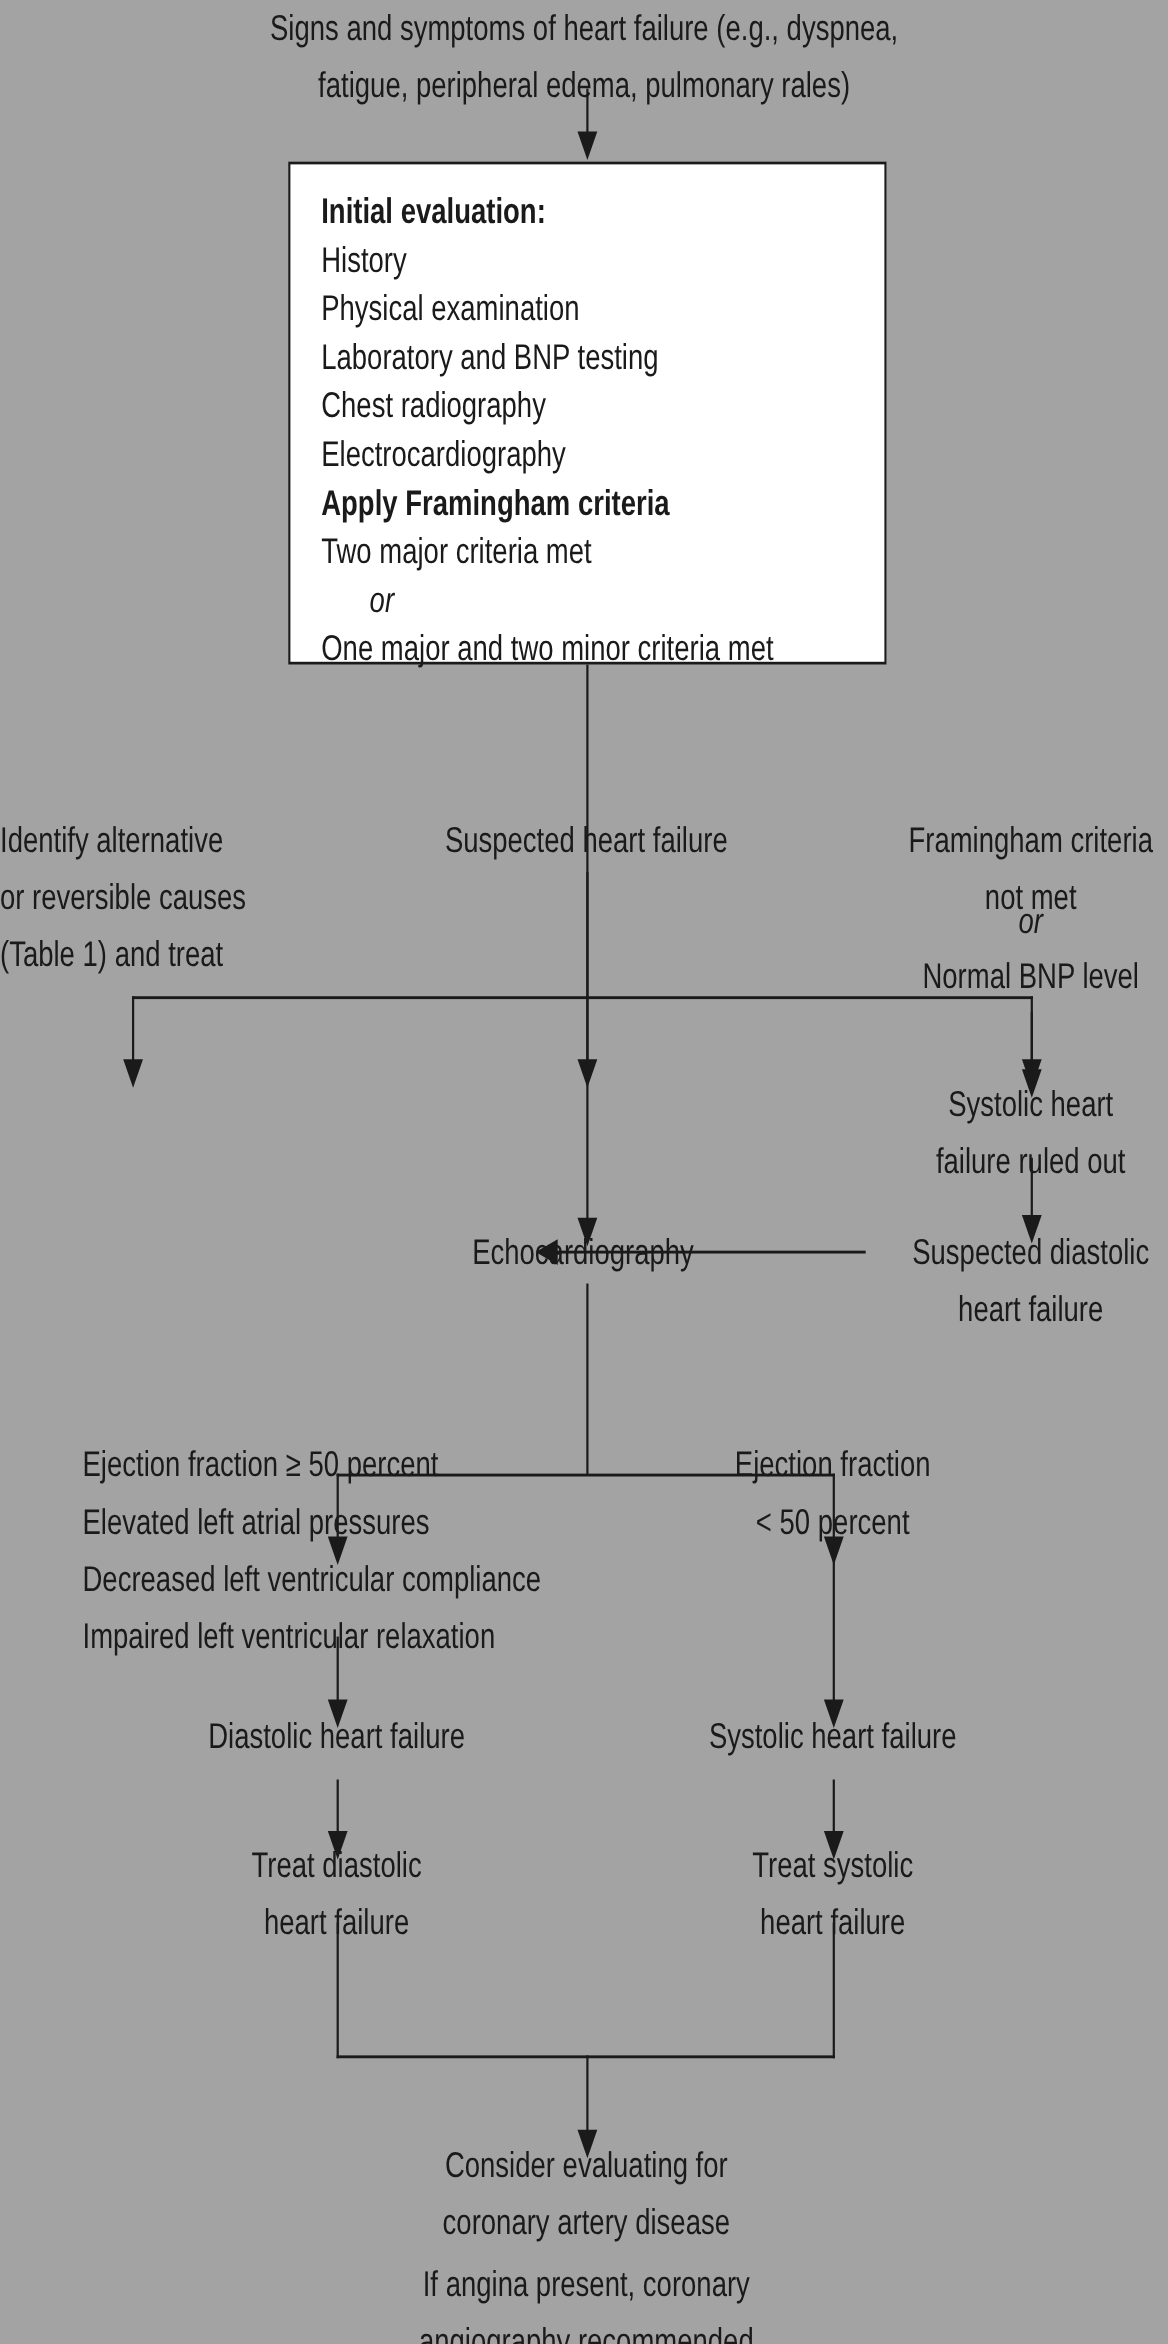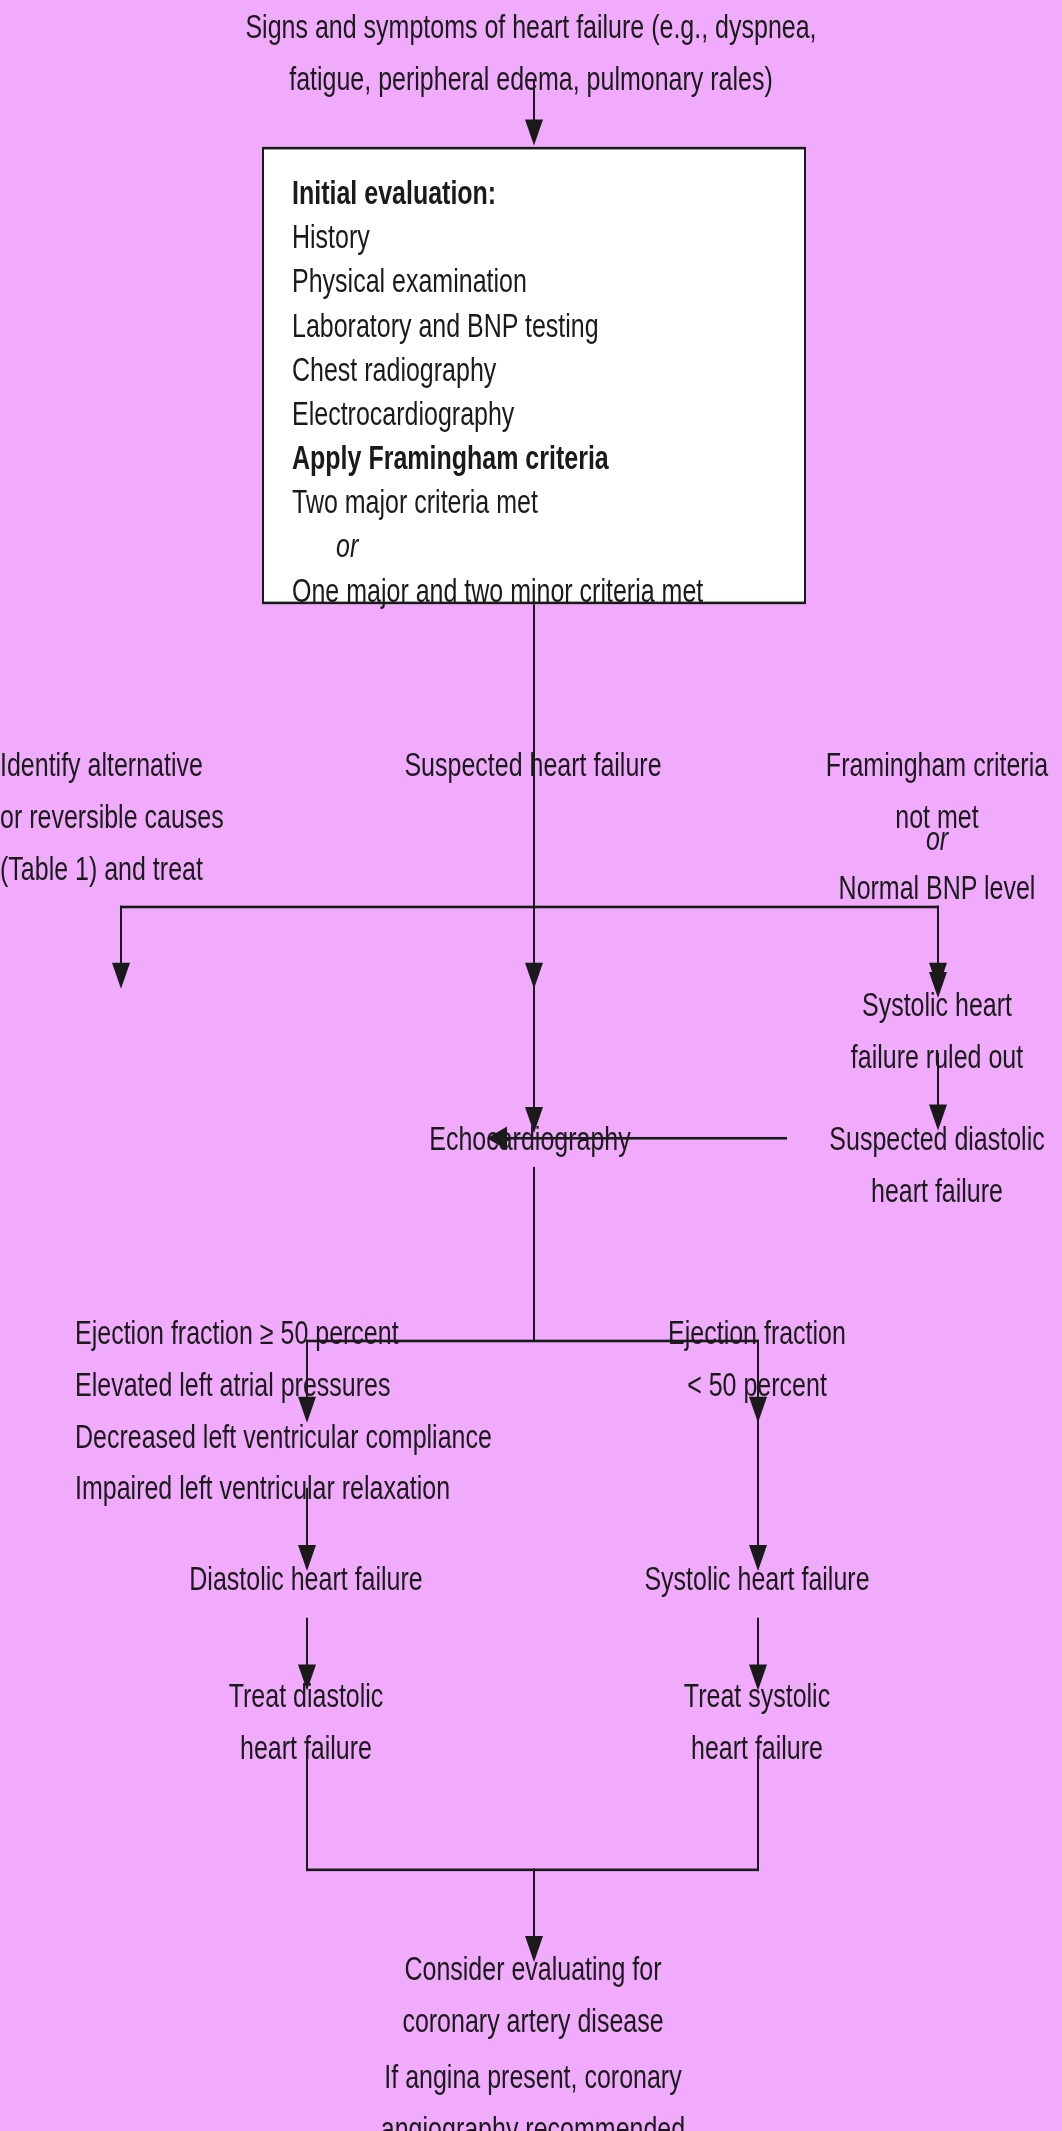--- a/index.html
+++ b/index.html
@@ -4,21 +4,21 @@
 <style>
   html, body {
     margin: 0;
     padding: 0;
     background: #ffffff;
   }
   #page {
     position: relative;
     width: 1062px;
     height: 2131px;
-    background: #f0abfc;
+    background: #a3a3a3;
     font-family: "Liberation Sans", sans-serif;
     color: #1a1a1a;
     overflow: hidden;
   }
   .node {
     position: absolute;
     font-size: 25px;
     line-height: 40px;
     color: #1a1a1a;
     white-space: pre-line;

